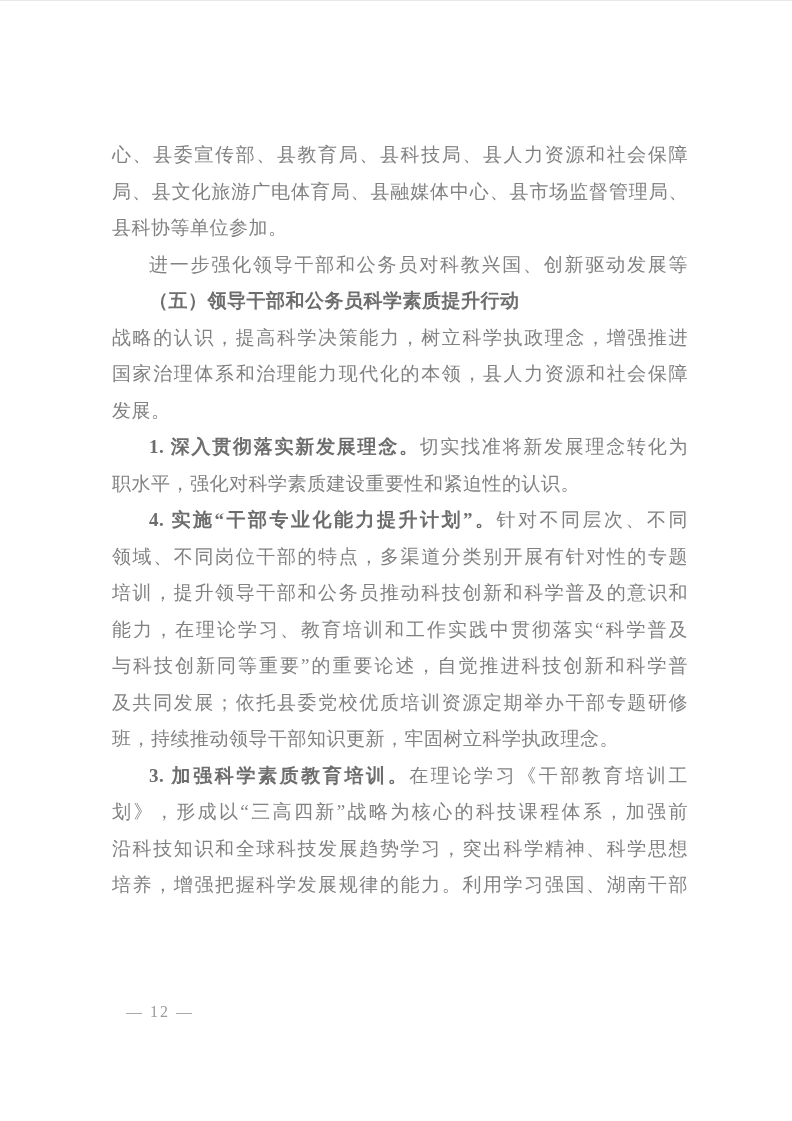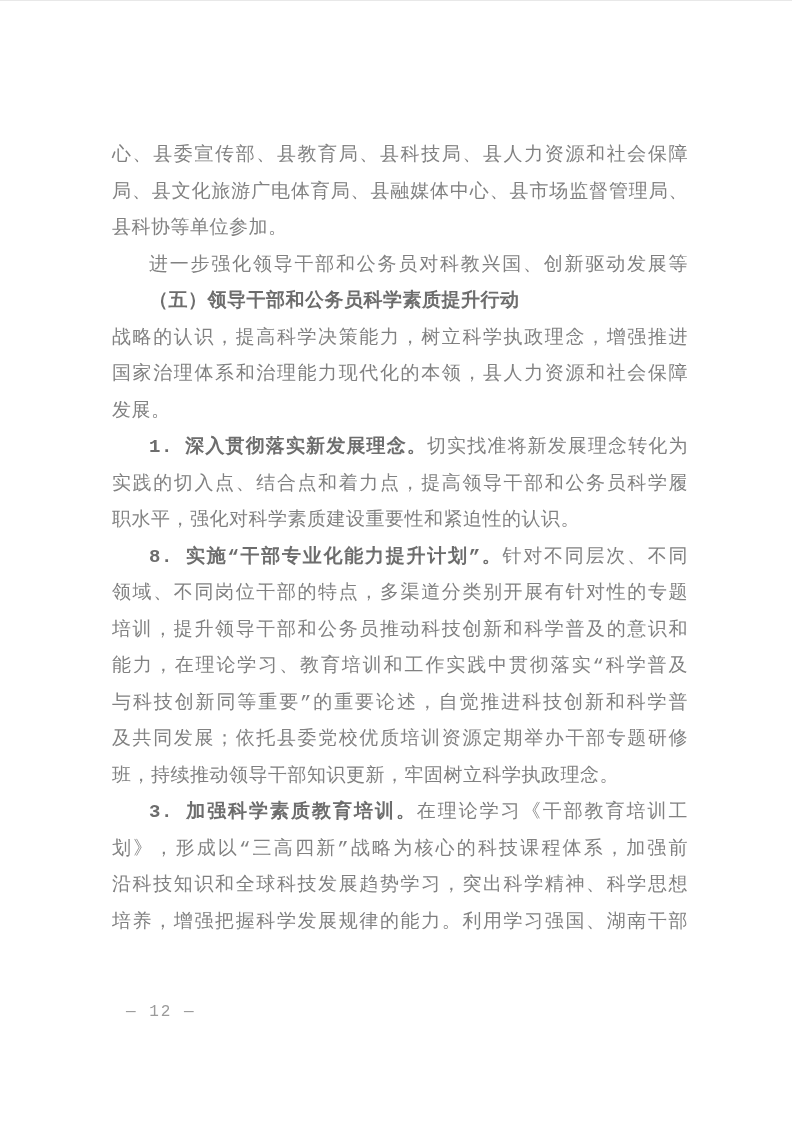--- a/index.html
+++ b/index.html
@@ -8,21 +8,21 @@
     width: 792px;
     height: 1121px;
     background: #ffffff;
     overflow: hidden;
   }
   .page {
     position: relative;
     width: 792px;
     height: 1121px;
     background: #ffffff;
-    font-family: Liberation Mono, monospace;
+    font-family: Liberation Serif, serif;
   }
   .scan-edge {
     position: absolute;
     top: 0; left: 0;
     width: 792px; height: 1px;
     background: #e8e8e8;
   }
   .content {
     position: absolute;
     top: 137px;
@@ -70,23 +70,22 @@
   <div class="content">
     <div class="line"><span class="b"></span><span>心、县委宣传部、县教育局、县科技局、县人力资源和社会保障</span></div>
     <div class="line"><span class="b"></span><span>局、县文化旅游广电体育局、县融媒体中心、县市场监督管理局、</span></div>
     <div class="line e"><span class="b"></span><span>县科协等单位参加。</span></div>
     <div class="line i"><span class="b"></span><span>进一步强化领导干部和公务员对科教兴国、创新驱动发展等</span></div>
     <div class="line e i"><span class="b">（五）领导干部和公务员科学素质提升行动</span><span></span></div>
     <div class="line"><span class="b"></span><span>战略的认识，提高科学决策能力，树立科学执政理念，增强推进</span></div>
     <div class="line"><span class="b"></span><span>国家治理体系和治理能力现代化的本领，县人力资源和社会保障</span></div>
     <div class="line e"><span class="b"></span><span>发展。</span></div>
     <div class="line i"><span class="b">1. 深入贯彻落实新发展理念。</span><span>切实找准将新发展理念转化为</span></div>
-    <div class="line"><span class="b"></span><span>实践的切入点、结合点和着力点，提高领导干部和公务员科学履</span></div>
     <div class="line e"><span class="b"></span><span>职水平，强化对科学素质建设重要性和紧迫性的认识。</span></div>
-    <div class="line i"><span class="b">8. 实施“干部专业化能力提升计划”。</span><span>针对不同层次、不同</span></div>
+    <div class="line i"><span class="b">4. 实施“干部专业化能力提升计划”。</span><span>针对不同层次、不同</span></div>
     <div class="line"><span class="b"></span><span>领域、不同岗位干部的特点，多渠道分类别开展有针对性的专题</span></div>
     <div class="line"><span class="b"></span><span>培训，提升领导干部和公务员推动科技创新和科学普及的意识和</span></div>
     <div class="line"><span class="b"></span><span>能力，在理论学习、教育培训和工作实践中贯彻落实“科学普及</span></div>
     <div class="line"><span class="b"></span><span>与科技创新同等重要”的重要论述，自觉推进科技创新和科学普</span></div>
     <div class="line"><span class="b"></span><span>及共同发展；依托县委党校优质培训资源定期举办干部专题研修</span></div>
     <div class="line e"><span class="b"></span><span>班，持续推动领导干部知识更新，牢固树立科学执政理念。</span></div>
     <div class="line i"><span class="b">3. 加强科学素质教育培训。</span><span>在理论学习《干部教育培训工</span></div>
     <div class="line"><span class="b"></span><span>划》，形成以“三高四新”战略为核心的科技课程体系，加强前</span></div>
     <div class="line"><span class="b"></span><span>沿科技知识和全球科技发展趋势学习，突出科学精神、科学思想</span></div>
     <div class="line"><span class="b"></span><span>培养，增强把握科学发展规律的能力。利用学习强国、湖南干部</span></div>

